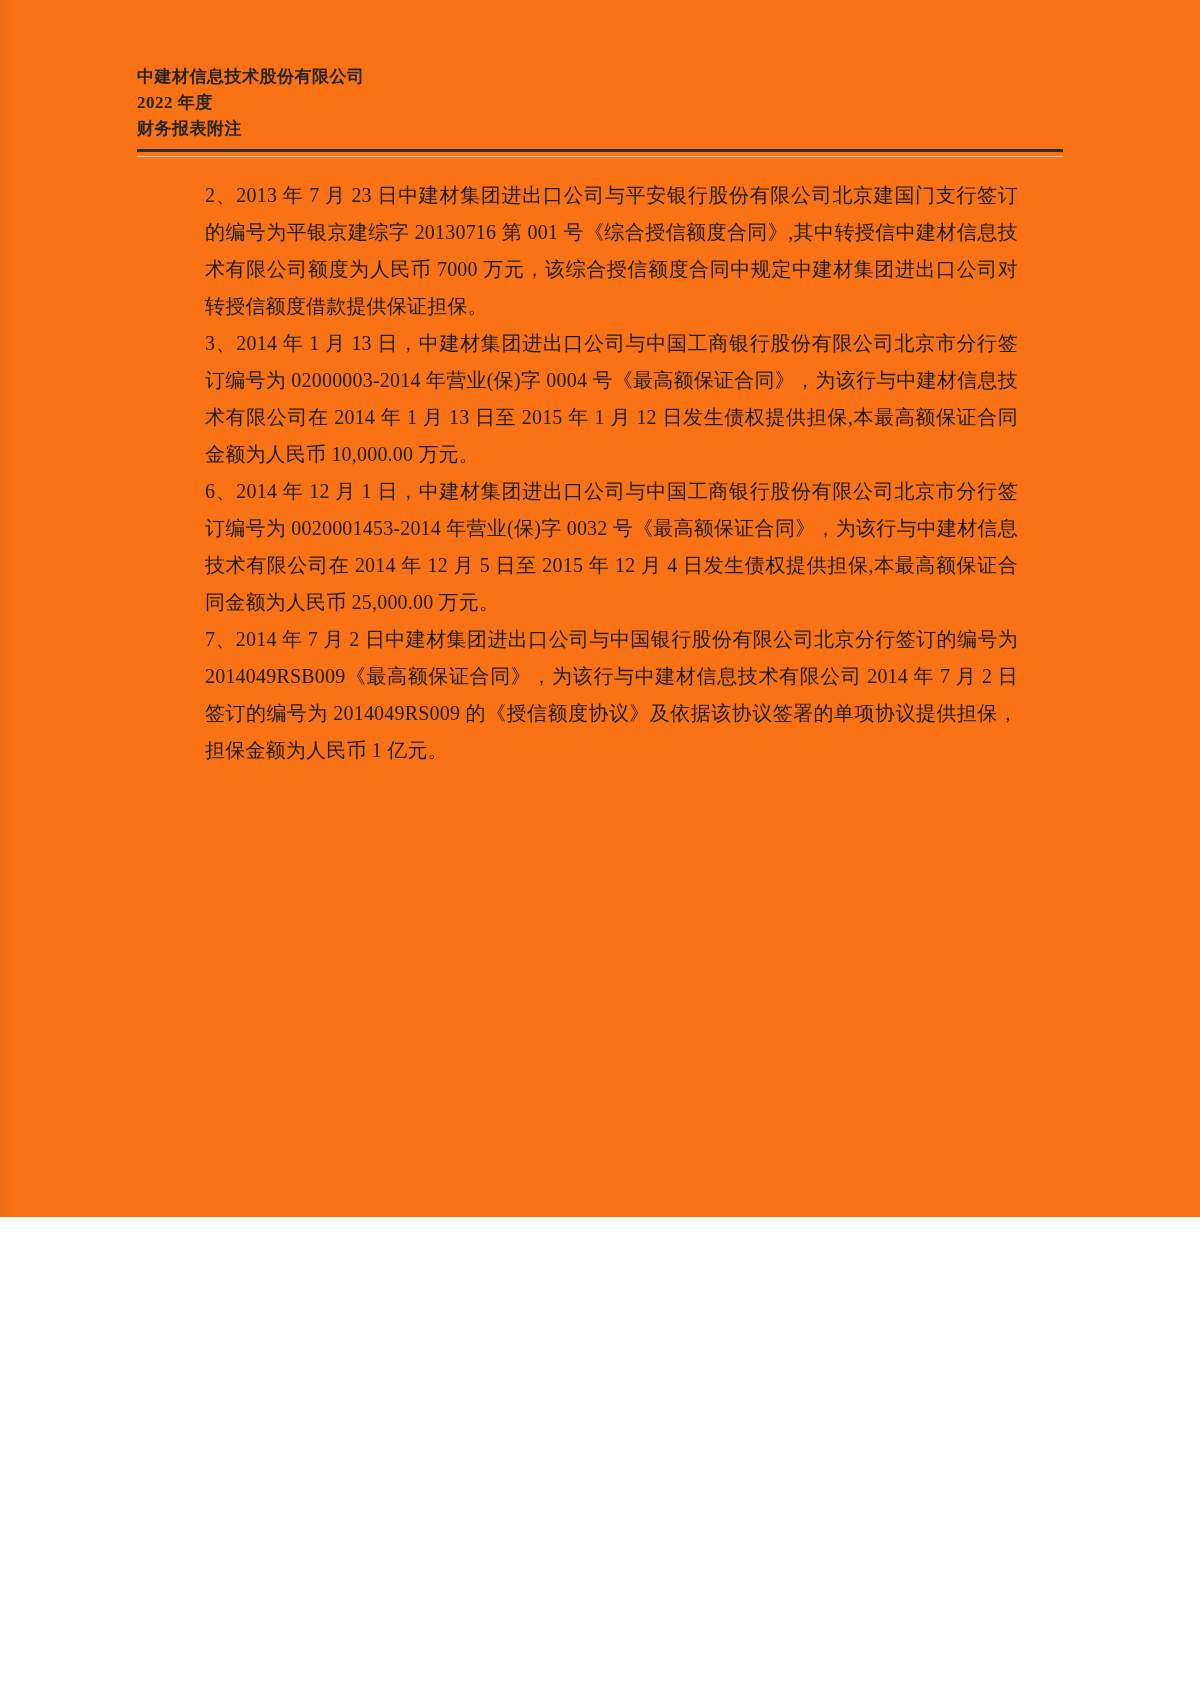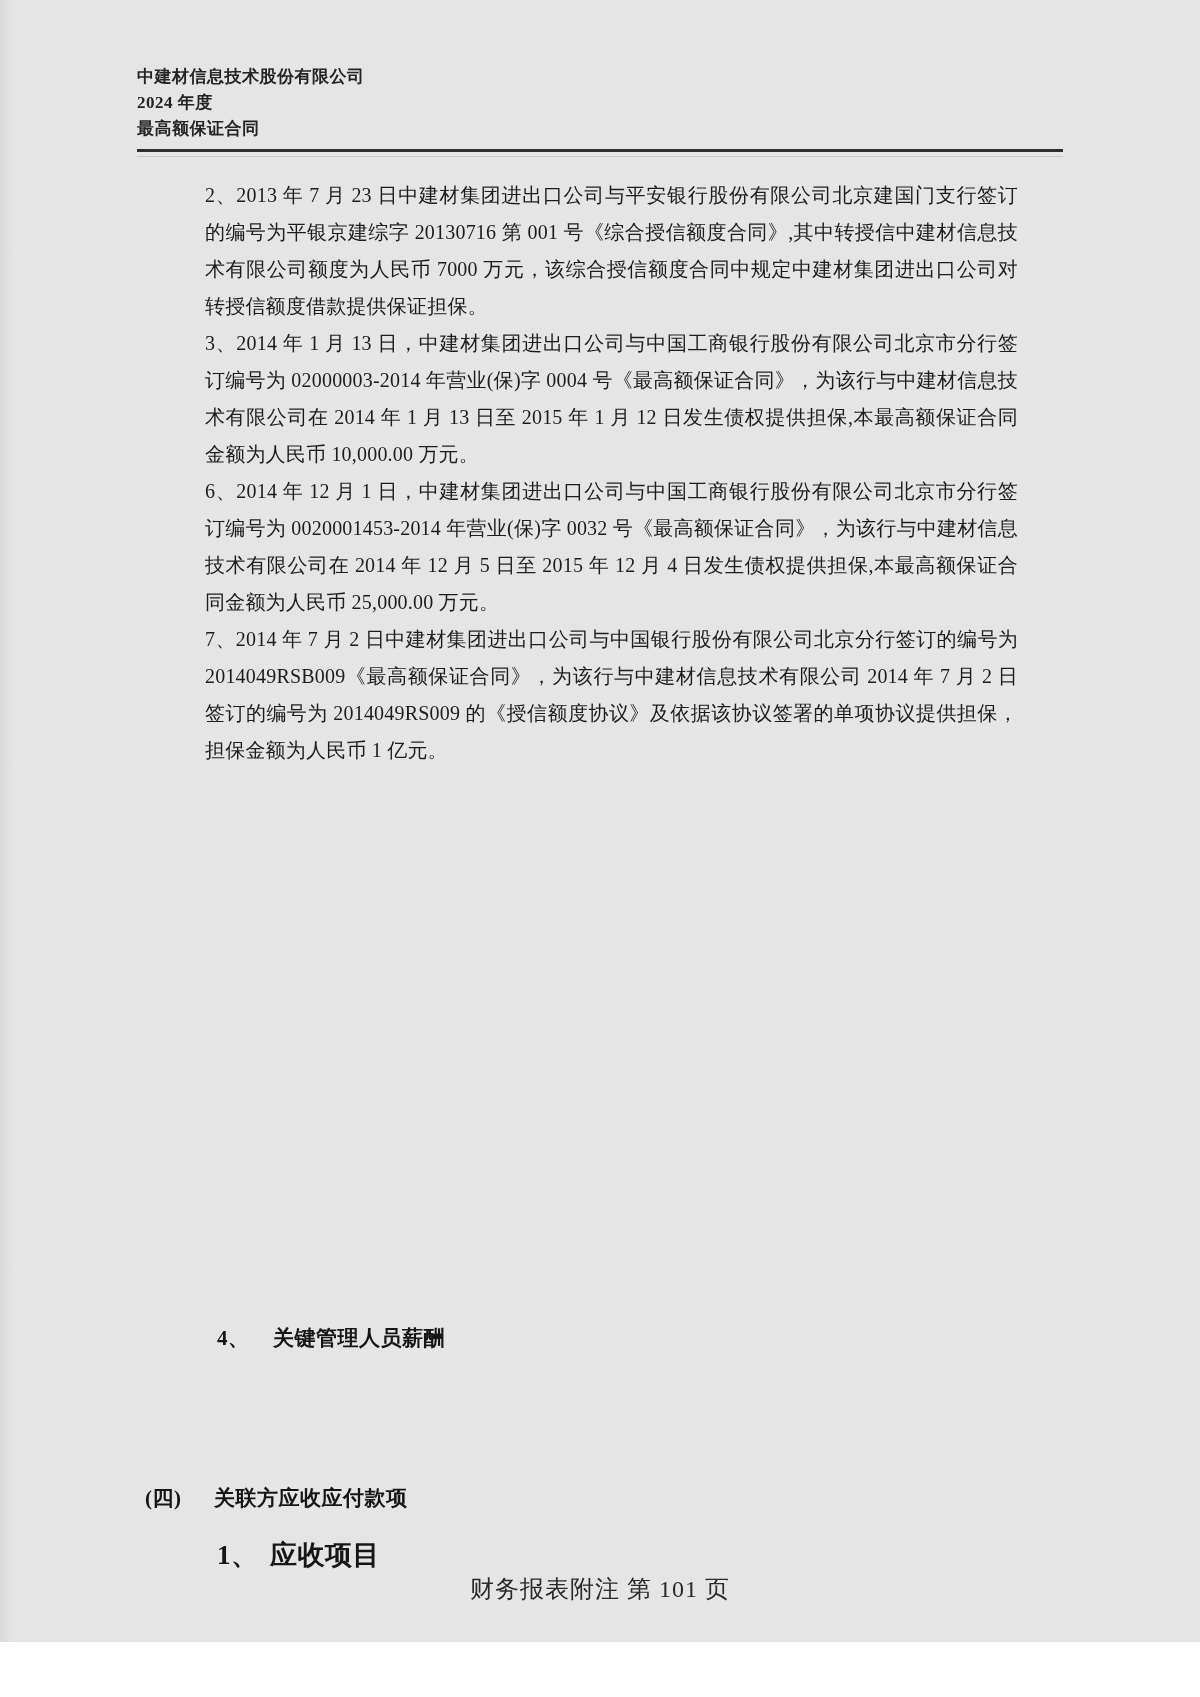--- a/index.html
+++ b/index.html
@@ -1,20 +1,20 @@
 <!DOCTYPE html>
 <html><head>
 <meta charset="utf-8">
 <style>
   * { margin:0; padding:0; box-sizing:border-box; }
   html,body { background:#ffffff; }
   .page {
     position:relative;
-    width:1200px; height:1642px;
-    background:#e5e5e5;
+    width:1200px; height:1217px;
+    background:#f97316;
     font-family:"Liberation Serif","DejaVu Serif",serif;
     color:#1d1d1d;
     overflow:hidden;
     padding-left:19px;
   }
   
   .page::before{
     content:""; position:absolute; left:0; top:0; width:100%; height:100%;
     background:linear-gradient(90deg, rgba(0,0,0,0.05) 0px, rgba(0,0,0,0.0) 14px);
     pointer-events:none;
@@ -89,22 +89,22 @@
     text-align:center; font-size:24px; color:#2a2a2a; letter-spacing:1px;
   }
 </style>
 </head>
 <body>
 
 <div class="page">
 
   <div class="doc-header">
     <div>中建材信息技术股份有限公司</div>
-    <div>2024 年度</div>
-    <div>最高额保证合同</div>
+    <div>2022 年度</div>
+    <div>财务报表附注</div>
   </div>
   <div class="header-rule"></div>
   <div class="header-rule-thin"></div>
 
   <div class="body-text">
     <p>2、2013 年 7 月 23 日中建材集团进出口公司与平安银行股份有限公司北京建国门支行签订的编号为平银京建综字 20130716 第 001 号《综合授信额度合同》,其中转授信中建材信息技术有限公司额度为人民币 7000 万元，该综合授信额度合同中规定中建材集团进出口公司对转授信额度借款提供保证担保。</p>
     <p>3、2014 年 1 月 13 日，中建材集团进出口公司与中国工商银行股份有限公司北京市分行签订编号为 02000003-2014 年营业(保)字 0004 号《最高额保证合同》，为该行与中建材信息技术有限公司在 2014 年 1 月 13 日至 2015 年 1 月 12 日发生债权提供担保,本最高额保证合同金额为人民币 10,000.00 万元。</p>
     <p>6、2014 年 12 月 1 日，中建材集团进出口公司与中国工商银行股份有限公司北京市分行签订编号为 0020001453-2014 年营业(保)字 0032 号《最高额保证合同》，为该行与中建材信息技术有限公司在 2014 年 12 月 5 日至 2015 年 12 月 4 日发生债权提供担保,本最高额保证合同金额为人民币 25,000.00 万元。</p>
     <p>7、2014 年 7 月 2 日中建材集团进出口公司与中国银行股份有限公司北京分行签订的编号为 2014049RSB009《最高额保证合同》，为该行与中建材信息技术有限公司 2014 年 7 月 2 日签订的编号为 2014049RS009 的《授信额度协议》及依据该协议签署的单项协议提供担保，担保金额为人民币 1 亿元。</p>
   </div>

